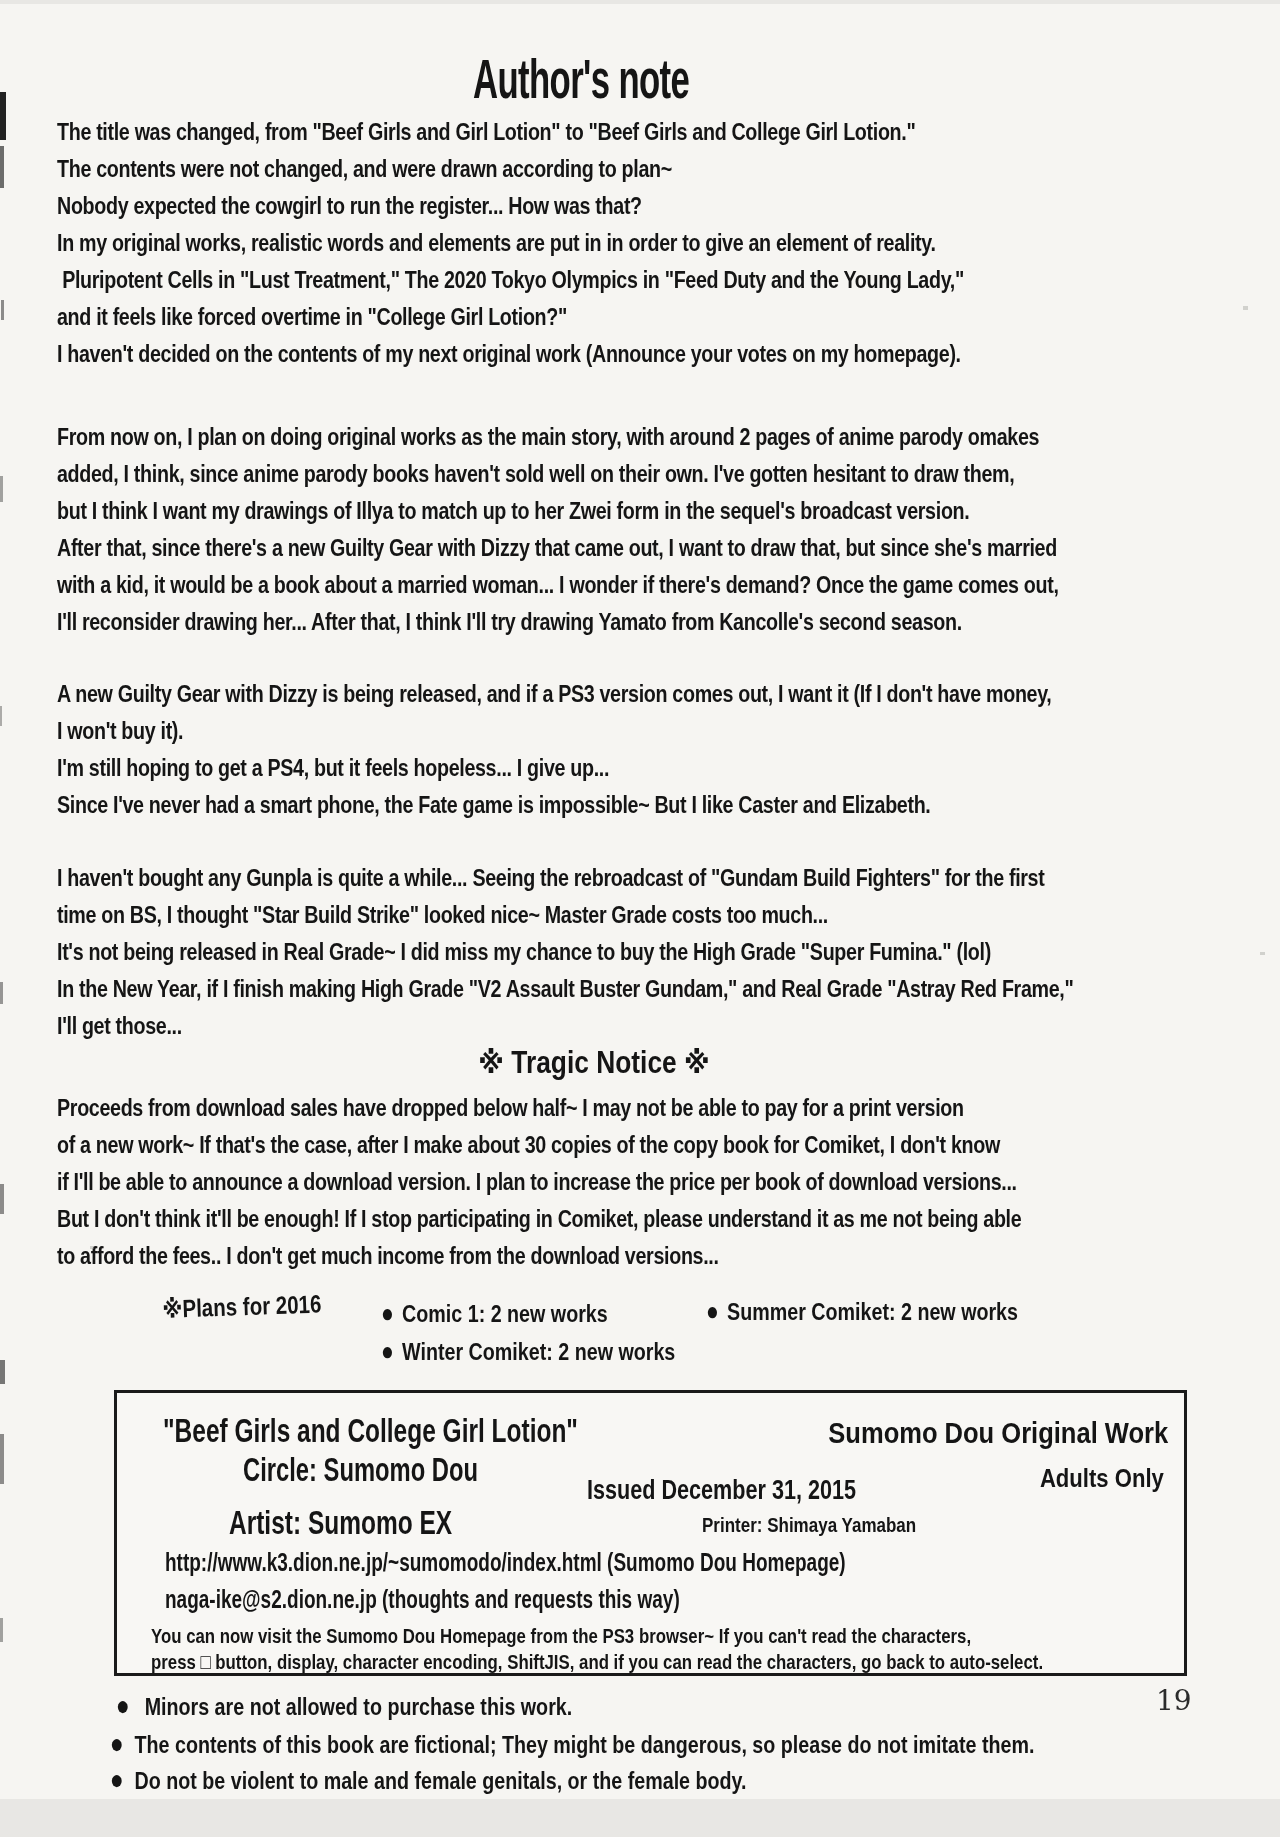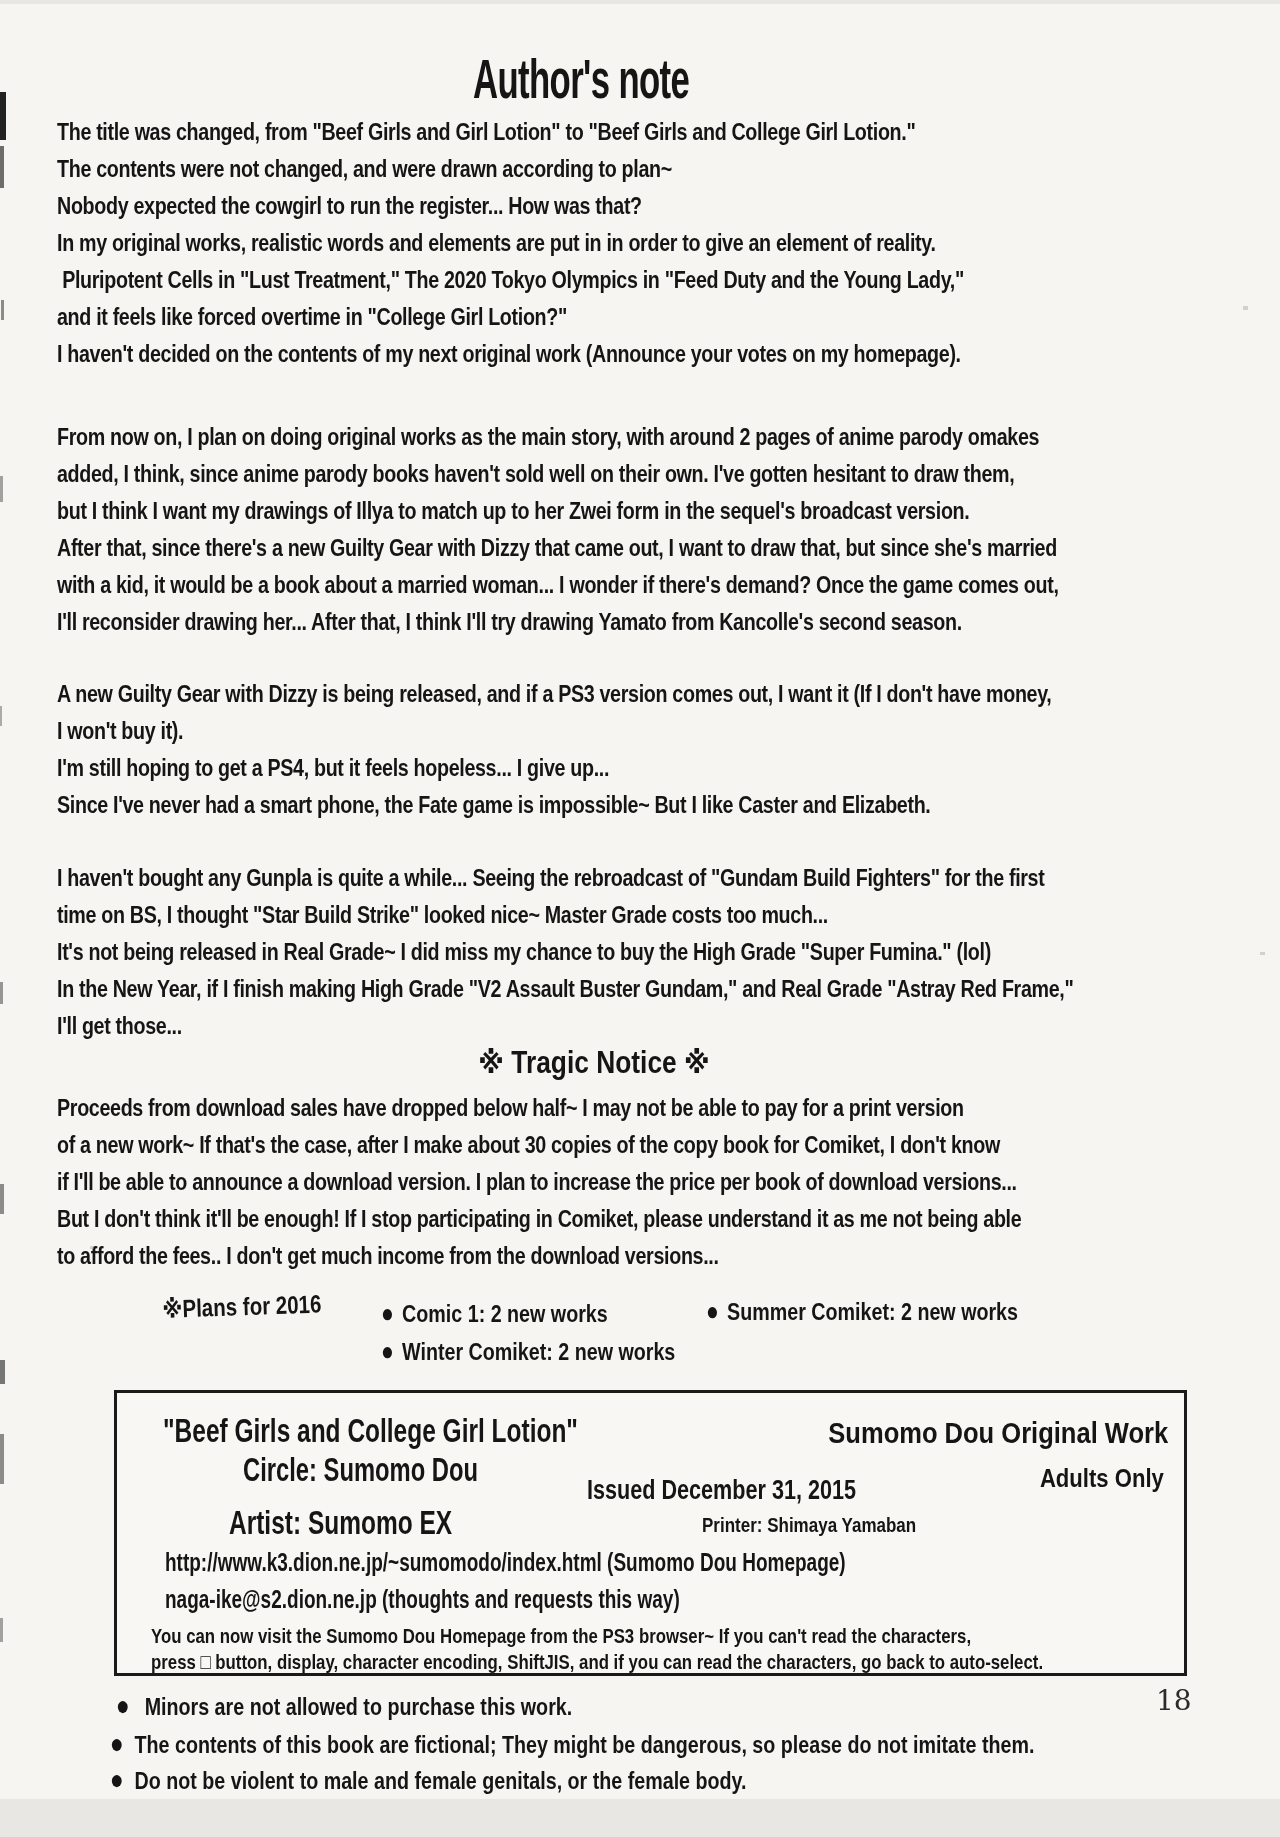--- a/index.html
+++ b/index.html
@@ -135,21 +135,21 @@
     <div class="c-mail">naga-ike@s2.dion.ne.jp (thoughts and requests this way)</div>
     <div class="c-ps1">You can now visit the Sumomo Dou Homepage from the PS3 browser~ If you can't read the characters,</div>
     <div class="c-ps2">press □ button, display, character encoding, ShiftJIS, and if you can read the characters, go back to auto-select.</div>
   </div>
 
   <div class="disc" id="disc-1"><span class="b">●</span><span>Minors are not allowed to purchase this work.</span></div>
   <div class="disc" id="disc-2"><span class="b">●</span><span>The contents of this book are fictional; They might be dangerous, so please do not imitate them.</span></div>
   <div class="disc" id="disc-3"><span class="b">●</span><span>Do not be violent to male and female genitals, or the female body.</span></div>
   <div class="disc" id="disc-4"><span class="b">●</span><span>All of the characters that appear in this work are over 18 years of age.</span></div>
 
-  <div class="pageno">18</div>
+  <div class="pageno">19</div>
 
   <div class="art" style="left:0;top:88px;width:6px;height:48px;"></div>
   <div class="art" style="left:0;top:142px;width:4px;height:42px;opacity:.65;"></div>
   <div class="art" style="left:1px;top:296px;width:3px;height:20px;opacity:.5;"></div>
   <div class="art" style="left:0;top:472px;width:3px;height:26px;opacity:.4;"></div>
   <div class="art" style="left:0;top:702px;width:2px;height:20px;opacity:.35;"></div>
   <div class="art" style="left:0;top:978px;width:3px;height:22px;opacity:.45;"></div>
   <div class="art" style="left:0;top:1180px;width:4px;height:30px;opacity:.5;"></div>
   <div class="art" style="left:0;top:1356px;width:5px;height:24px;opacity:.6;"></div>
   <div class="art" style="left:0;top:1430px;width:4px;height:50px;opacity:.5;"></div>

